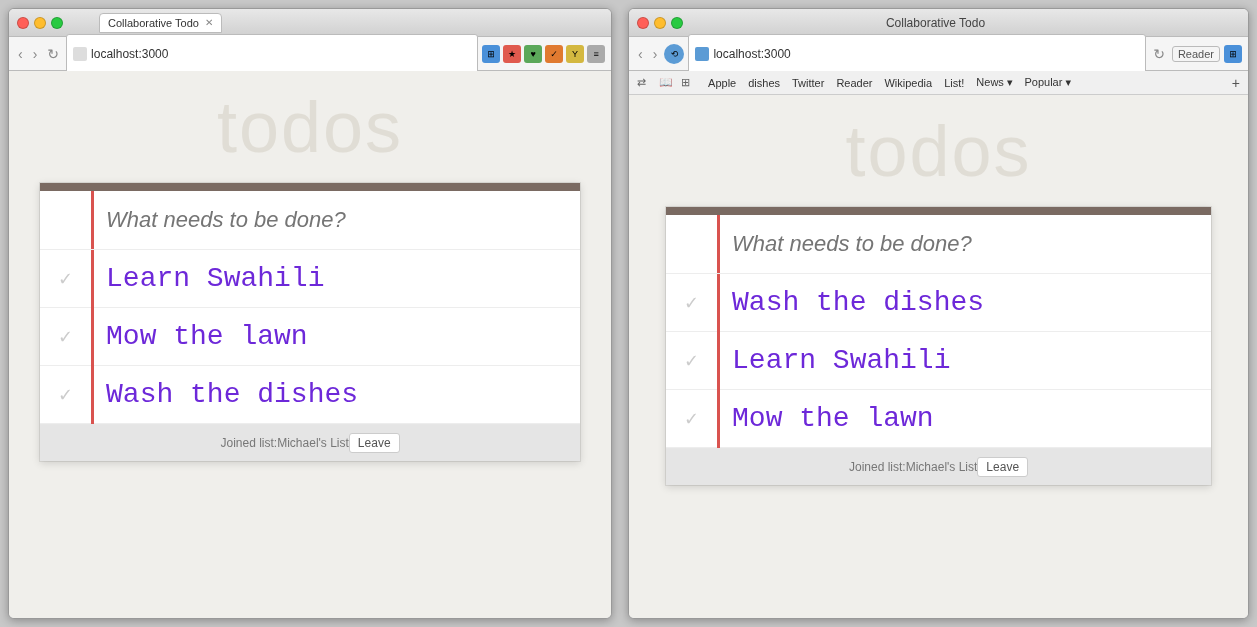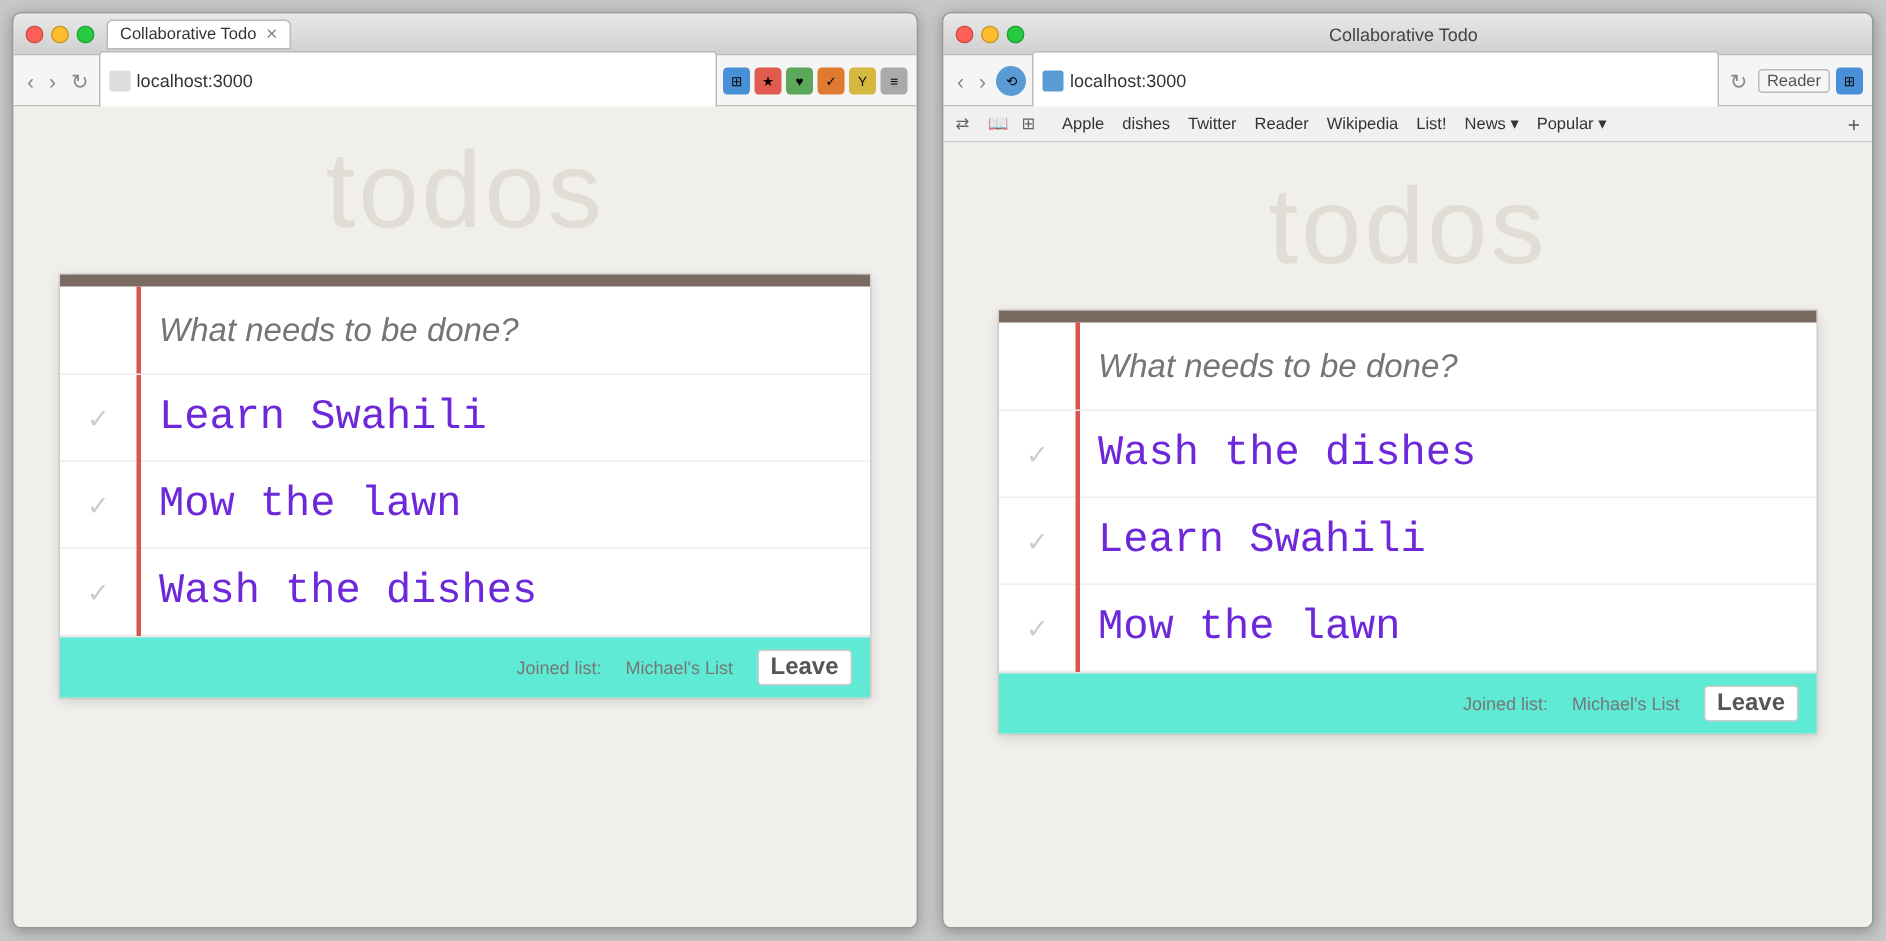--- a/index.html
+++ b/index.html
@@ -35,20 +35,21 @@
 
     
     .title-bar {
       display: flex;
       align-items: center;
       background: linear-gradient(to bottom, #e8e8e8, #d0d0d0);
       height: 28px;
       padding: 0 8px;
       border-bottom: 1px solid #bbb;
       flex-shrink: 0;
+      gap: 28px;
     }
 
     .window-buttons {
       display: flex;
       gap: 5px;
       margin-right: 8px;
     }
 
     .win-btn {
       width: 12px;
@@ -272,38 +273,37 @@
       flex: 1;
       font-size: 28px;
       color: #6d28d9;
       padding: 0 12px;
       font-family: Liberation Mono, monospace;
     }
 
     .todo-footer {
       display: flex;
       align-items: center;
-      justify-content: flex-end;
-      background: #5eead4;
+      justify-content: center;
+      background: #e5e5e5;
       border-top: 1px solid #e6e6e6;
       padding: 8px 12px;
       font-size: 12px;
       color: #777;
-      gap: 16px;
+      gap: 0;
     }
 
     .leave-btn {
       background: white;
       border: 1px solid #ccc;
       border-radius: 3px;
       padding: 2px 8px;
-      font-size: 16px;
+      font-size: 12px;
       cursor: pointer;
       color: #555;
-      font-weight: bold;
     }
 
     
     .separator {
       width: 8px;
       flex-shrink: 0;
     }
 
     
     .browser-window.right .page-content {

